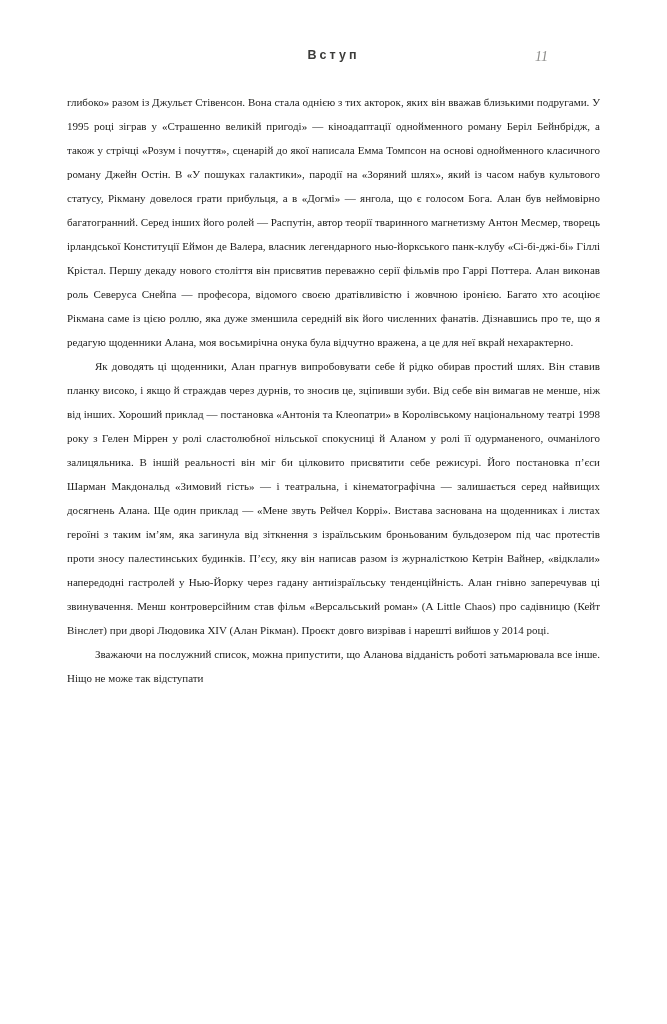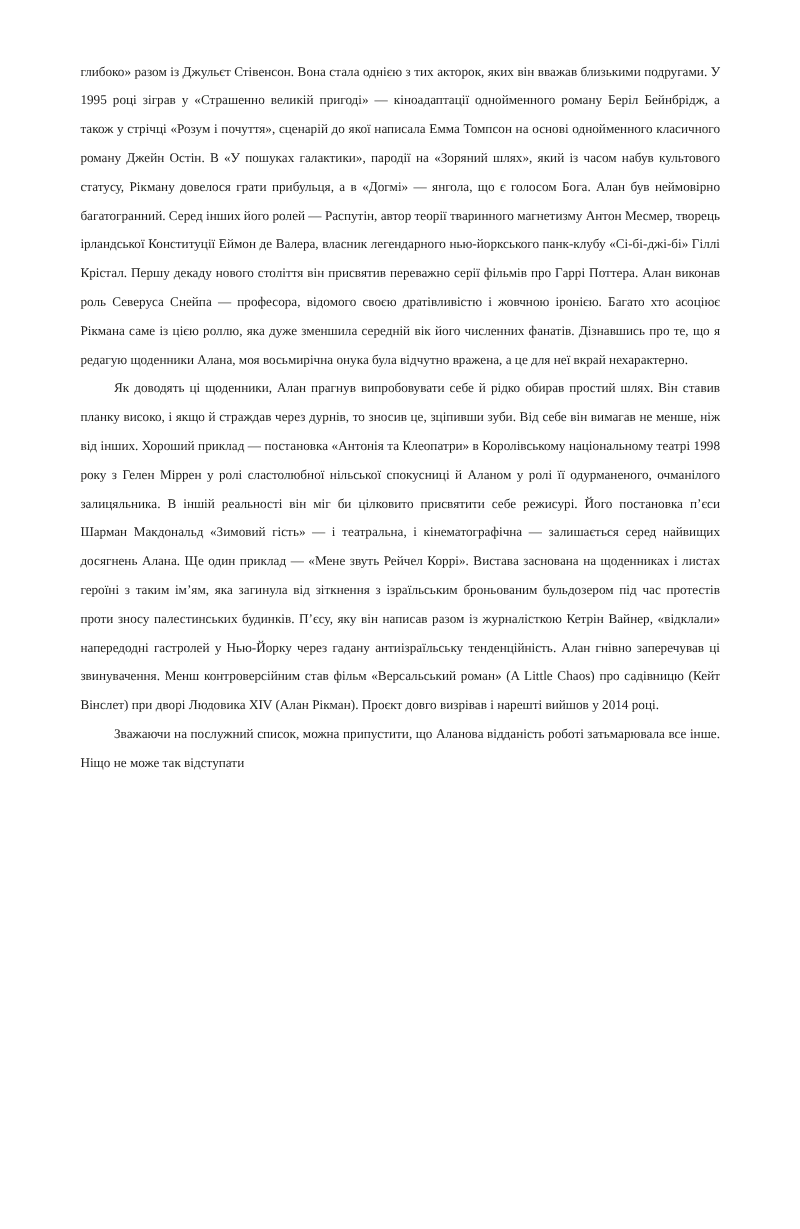--- a/index.html
+++ b/index.html
@@ -53,20 +53,24 @@
   }
   .body-text p.indent {
     text-indent: 28px;
   }
 </style>
 </head>
 <body>
 
 <div class="page">
 
+  <header class="page-header">
+    <div class="section-title">Вступ</div>
+    <div class="page-number">11</div>
+  </header>
 
   <main class="body-text">
     <p>глибоко» разом із Джульєт Стівенсон. Вона стала однією з тих акторок, яких він вважав близькими подругами. У 1995 році зіграв у «Страшенно великій пригоді» — кіноадаптації однойменного роману Беріл Бейнбрідж, а також у стрічці «Розум і почуття», сценарій до якої написала Емма Томпсон на основі однойменного класичного роману Джейн Остін. В «У пошуках галактики», пародії на «Зоряний шлях», який із часом набув культового статусу, Рікману довелося грати прибульця, а в «Догмі» — янгола, що є голосом Бога. Алан був неймовірно багатогранний. Серед інших його ролей — Распутін, автор теорії тваринного магнетизму Антон Месмер, творець ірландської Конституції Еймон де Валера, власник легендарного нью-йоркського панк-клубу «Сі-бі-джі-бі» Гіллі Крістал. Першу декаду нового століття він присвятив переважно серії фільмів про Гаррі Поттера. Алан виконав роль Северуса Снейпа — професора, відомого своєю дратівливістю і жовчною іронією. Багато хто асоціює Рікмана саме із цією роллю, яка дуже зменшила середній вік його численних фанатів. Дізнавшись про те, що я редагую щоденники Алана, моя восьмирічна онука була відчутно вражена, а це для неї вкрай нехарактерно.</p>
     <p class="indent">Як доводять ці щоденники, Алан прагнув випробовувати себе й рідко обирав простий шлях. Він ставив планку високо, і якщо й страждав через дурнів, то зносив це, зціпивши зуби. Від себе він вимагав не менше, ніж від інших. Хороший приклад — постановка «Антонія та Клеопатри» в Королівському національному театрі 1998 року з Гелен Міррен у ролі сластолюбної нільської спокусниці й Аланом у ролі її одурманеного, очманілого залицяльника. В іншій реальності він міг би цілковито присвятити себе режисурі. Його постановка п’єси Шарман Макдональд «Зимовий гість» — і театральна, і кінематографічна — залишається серед найвищих досягнень Алана. Ще один приклад — «Мене звуть Рейчел Коррі». Вистава заснована на щоденниках і листах героїні з таким ім’ям, яка загинула від зіткнення з ізраїльським броньованим бульдозером під час протестів проти зносу палестинських будинків. П’єсу, яку він написав разом із журналісткою Кетрін Вайнер, «відклали» напередодні гастролей у Нью-Йорку через гадану антиізраїльську тенденційність. Алан гнівно заперечував ці звинувачення. Менш контроверсійним став фільм «Версальський роман» (A Little Chaos) про садівницю (Кейт Вінслет) при дворі Людовика XIV (Алан Рікман). Проєкт довго визрівав і нарешті вийшов у 2014 році.</p>
     <p class="indent">Зважаючи на послужний список, можна припустити, що Аланова відданість роботі затьмарювала все інше. Ніщо не може так відступати</p>
   </main>
 
 </div>
 
 </body></html>

